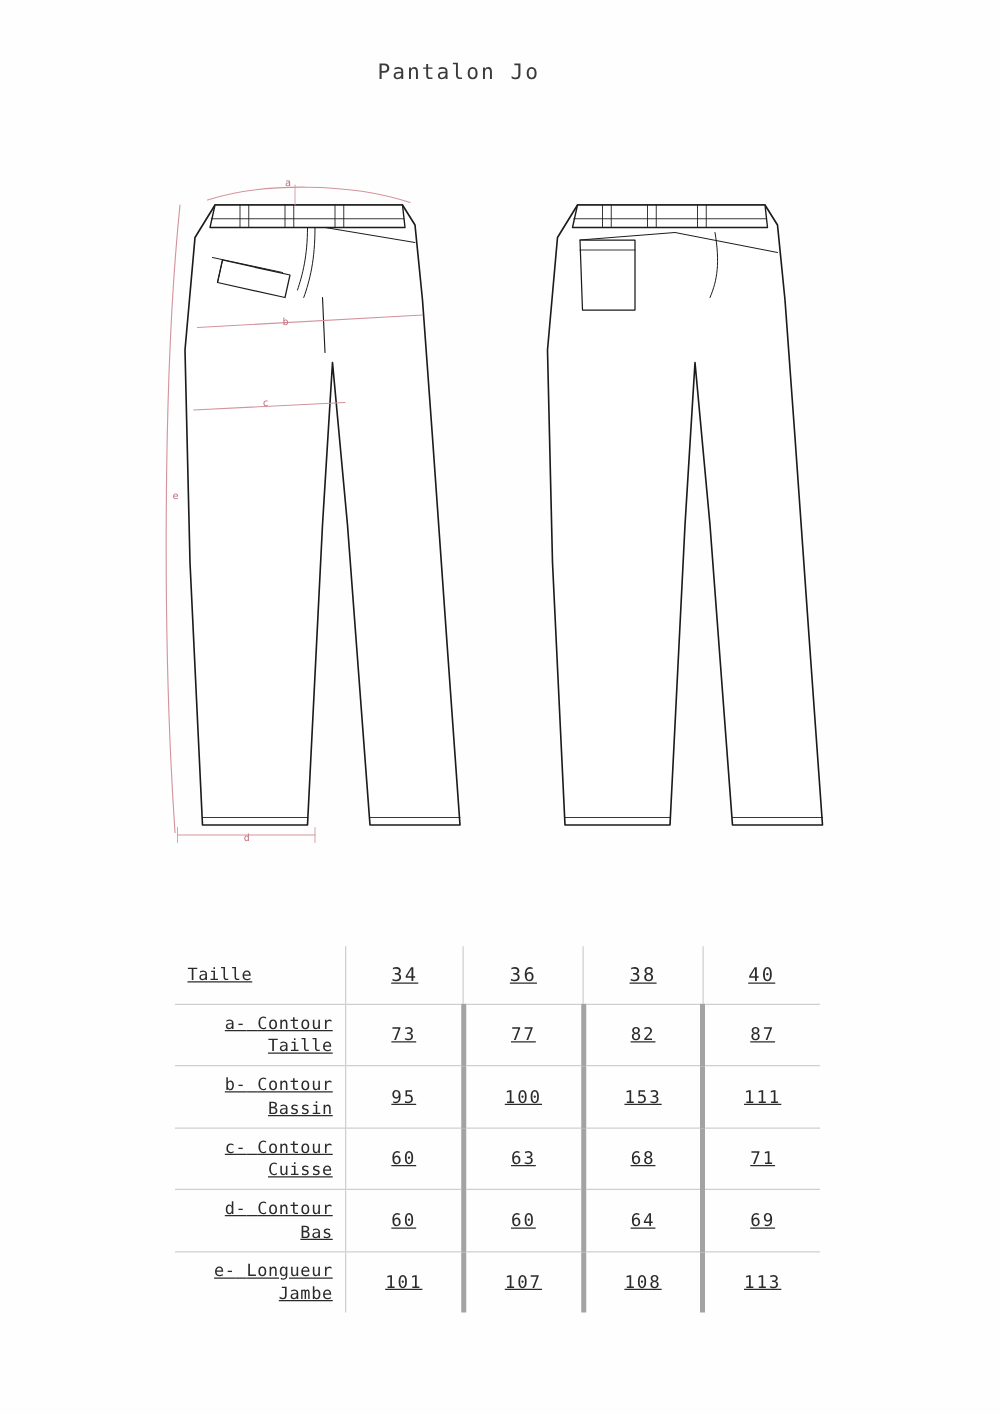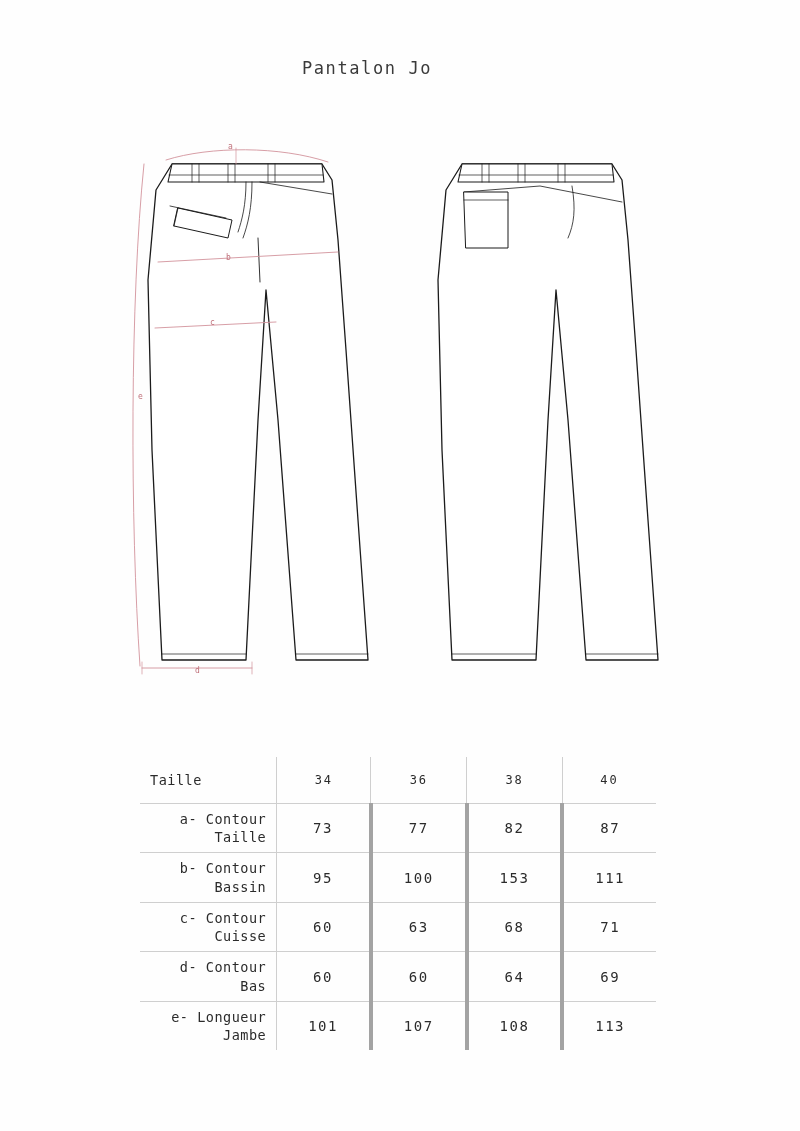--- a/index.html
+++ b/index.html
@@ -15,21 +15,21 @@
     color: #222222;
     overflow: hidden;
   }
   .page {
     position: absolute;
     inset: 0;
     background: #fefefe;
   }
   .title {
     position: absolute;
-    top: 58px;
+    top: 48px;
     left: 0;
     width: 734px;
     text-align: center;
     font-family: "DejaVu Sans Mono", monospace;
     font-size: 17px;
     letter-spacing: 1.6px;
     color: #3a3a3a;
   }
   .tech-drawing {
     position: absolute;
@@ -47,20 +47,21 @@
   
   .size-table {
     position: absolute;
     top: 757px;
     left: 140px;
     width: 516px;
     border-collapse: collapse;
     font-family: "DejaVu Sans Mono", monospace;
     font-size: 14px;
     color: #2b2b2b;
+    text-decoration: underline;
   }
   .size-table th,
   .size-table td {
     border-bottom: 1px solid #cfcfcf;
     padding: 0;
     font-weight: normal;
   }
   .size-table th.rowhead,
   .size-table td.rowhead {
     width: 122px;
@@ -83,21 +84,21 @@
   .size-table td.val:last-child,
   .size-table th.val:last-child {
     border-right: none;
   }
   .size-table th.val {
     width: 98px;
     text-align: center;
     height: 46px;
     border-right: 1px solid #cfcfcf;
     letter-spacing: 1.8px;
-    font-size: 12px;
+    font-size: 15px;
   }
   .size-table thead th {
     border-bottom: 1px solid #cfcfcf;
   }
   .rh-line1 { display:block; }
   .rh-line2 { display:block; }
 </style>
 </head>
 <body>
 

